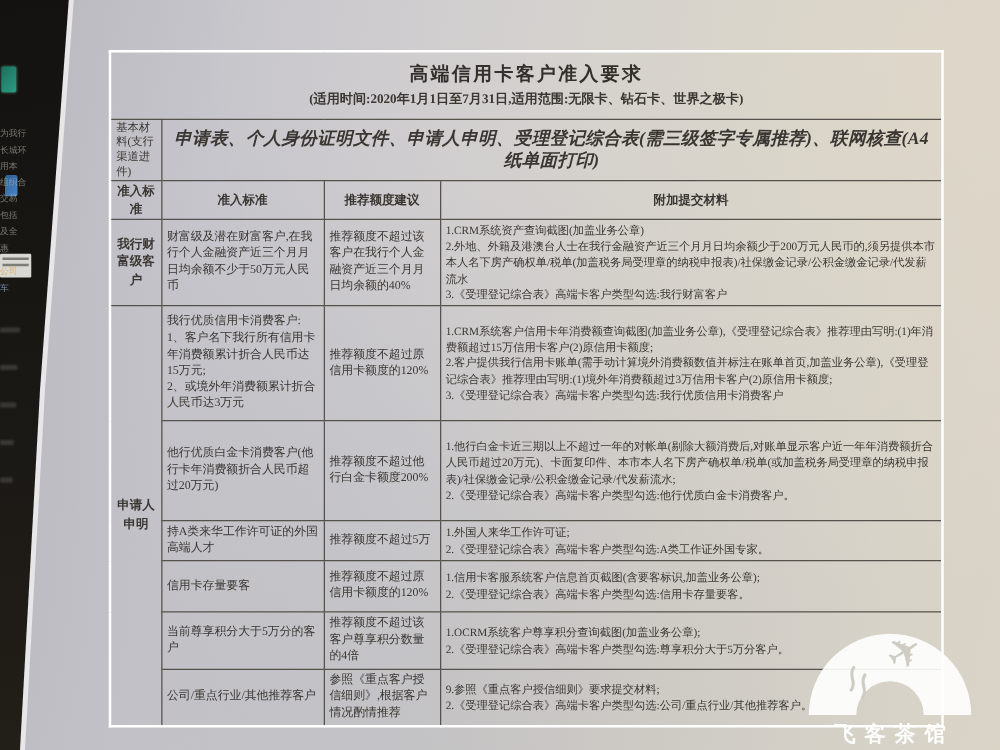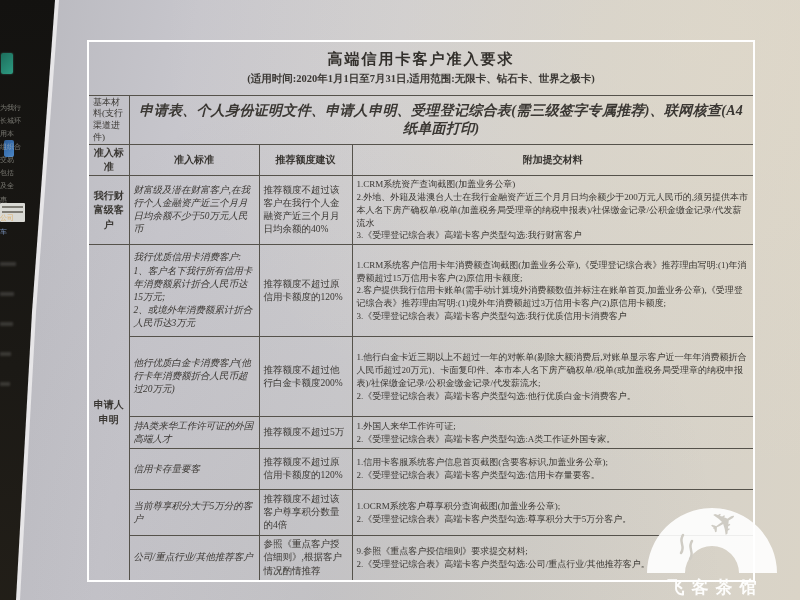--- a/index.html
+++ b/index.html
@@ -30,21 +30,21 @@
   table.doc{position:absolute;left:87px;top:40px;width:666px;border-collapse:collapse;
     table-layout:fixed;color:#3a3733;z-index:3;}
   table.doc td{border:1px solid #55524b;overflow:hidden;padding:1px 4px;vertical-align:middle;}
   table.doc{border:2px solid #ffffff;}
   .t-title{font-size:15px;font-weight:bold;text-align:center;letter-spacing:2px;color:#33302c;}
   .t-sub{font-size:10.5px;font-weight:bold;text-align:center;margin-top:3px;color:#3a3733;}
   td.basic-label{font-size:9px;font-weight:normal;text-align:left;line-height:1.3;padding:1px 2px;}
   td.basic-content{font-size:14px;font-weight:bold;text-align:center;letter-spacing:.3px;font-style:italic;}
   tr.head td{font-size:10px;font-weight:bold;text-align:center;padding:1px 0;}
   td.cat{font-size:10px;font-weight:bold;text-align:center;line-height:1.45;padding:1px 3px;}
-  td.crit{font-size:9.5px;line-height:1.38;white-space:pre-line;padding:2px 4px;font-style:italic;}
+  td.crit{font-size:9.5px;line-height:1.38;white-space:pre-line;padding:2px 4px;}
   td.lim{font-size:9.5px;line-height:1.38;padding:2px 3px;}
   td.mat{font-size:9px;line-height:1.42;white-space:pre-line;padding:2px 5px;vertical-align:middle;margin-left:20px;}
   
   .watermark{position:absolute;right:8px;bottom:2px;width:160px;text-align:center;z-index:5;}
   .wm-name{font-family:"Liberation Sans",sans-serif;font-size:17px;font-weight:bold;
     color:rgba(255,255,255,.95);letter-spacing:7px;line-height:1.1;text-indent:7px;}
   .wm-url{font-family:"Liberation Sans",sans-serif;font-size:16px;font-weight:bold;
     color:rgba(255,255,255,.78);letter-spacing:2px;margin-top:1px;}
 </style>
 </head>

